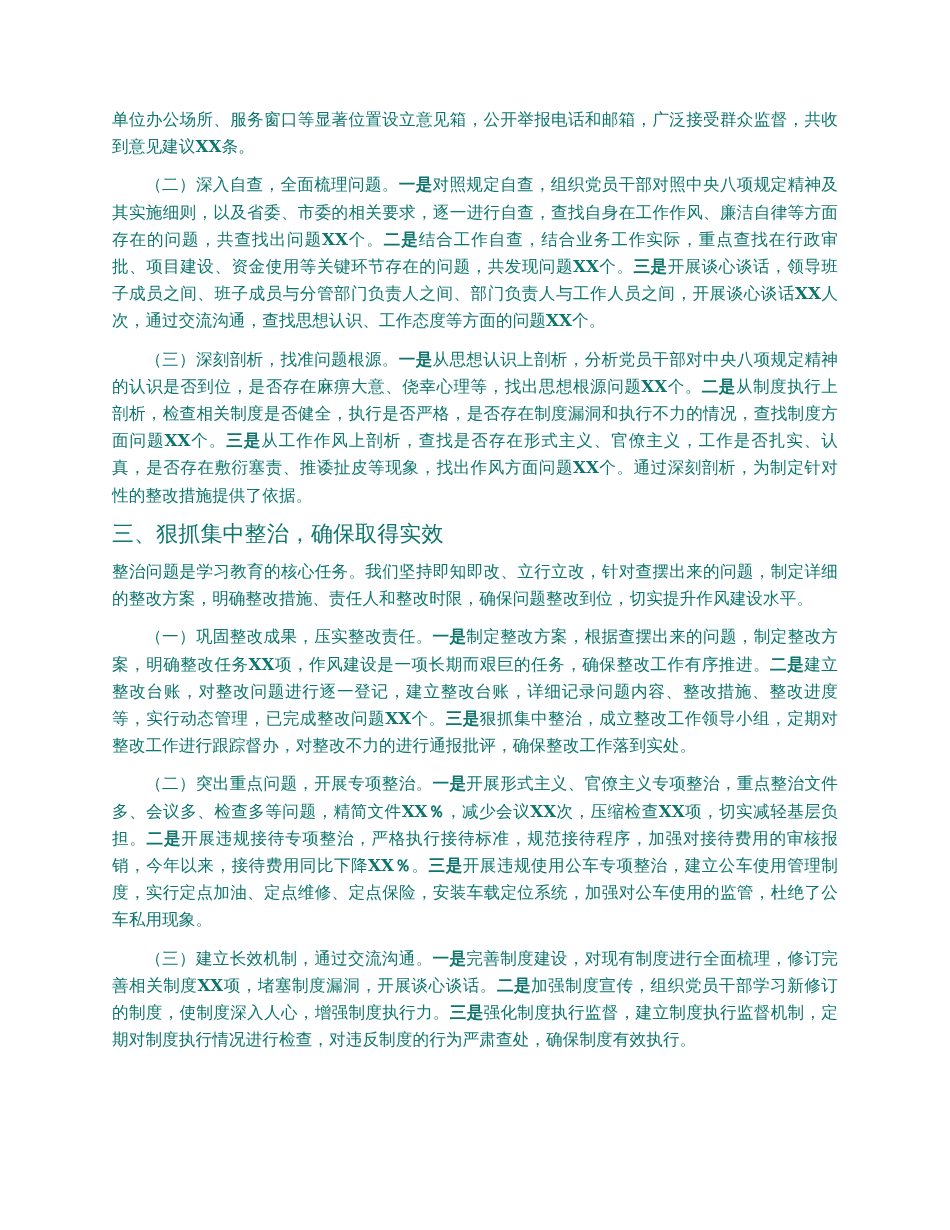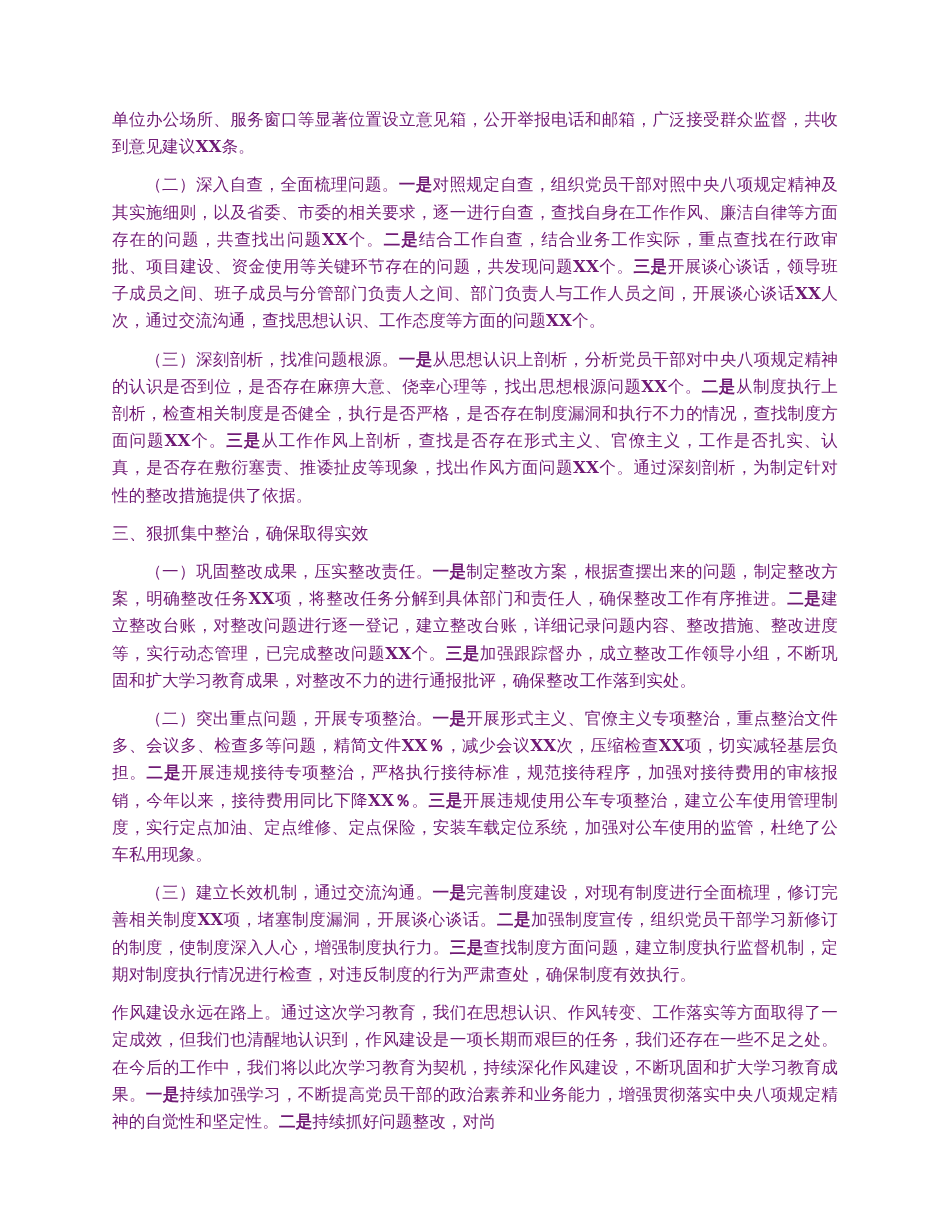--- a/index.html
+++ b/index.html
@@ -31,40 +31,40 @@
     font-size: 16.6px;
     line-height: 27.2px;
     text-align: justify;
     text-justify: inter-ideograph;
     text-indent: 2em;
     letter-spacing: 0.1px;
     word-break: break-all;
   }
   p.heading {
     margin: 0 0 11px 0;
-    font-size: 17px;
+    font-size: 22px;
     line-height: 27.2px;
     text-align: left;
     text-indent: 0;
     letter-spacing: 0.1px;
   }
   p.noindent {
     text-indent: 0;
   }
   b.em {
     font-weight: 700;
   }
 </style>
 </head>
 <body>
 
-<div class="page" style="background: rgb(255, 255, 255); color: #701a75;">
+<div class="page" style="background: rgb(255, 255, 255); color: #0f766e;">
   <div class="doc-body" id="doc-body">
       <p class="para noindent"><span>单位办公场所、服务窗口等显著位置设立意见箱，公开举报电话和邮箱，广泛接受群众监督，共收到意见建议</span><b class="em">XX</b><span>条。</span></p>
       <p class="para"><span>（二）深入自查，全面梳理问题。</span><b class="em">一是</b><span>对照规定自查，组织党员干部对照中央八项规定精神及其实施细则，以及省委、市委的相关要求，逐一进行自查，查找自身在工作作风、廉洁自律等方面存在的问题，共查找出问题</span><b class="em">XX</b><span>个。</span><b class="em">二是</b><span>结合工作自查，结合业务工作实际，重点查找在行政审批、项目建设、资金使用等关键环节存在的问题，共发现问题</span><b class="em">XX</b><span>个。</span><b class="em">三是</b><span>开展谈心谈话，领导班子成员之间、班子成员与分管部门负责人之间、部门负责人与工作人员之间，开展谈心谈话</span><b class="em">XX</b><span>人次，通过交流沟通，查找思想认识、工作态度等方面的问题</span><b class="em">XX</b><span>个。</span></p>
       <p class="para"><span>（三）深刻剖析，找准问题根源。</span><b class="em">一是</b><span>从思想认识上剖析，分析党员干部对中央八项规定精神的认识是否到位，是否存在麻痹大意、侥幸心理等，找出思想根源问题</span><b class="em">XX</b><span>个。</span><b class="em">二是</b><span>从制度执行上剖析，检查相关制度是否健全，执行是否严格，是否存在制度漏洞和执行不力的情况，查找制度方面问题</span><b class="em">XX</b><span>个。</span><b class="em">三是</b><span>从工作作风上剖析，查找是否存在形式主义、官僚主义，工作是否扎实、认真，是否存在敷衍塞责、推诿扯皮等现象，找出作风方面问题</span><b class="em">XX</b><span>个。通过深刻剖析，为制定针对性的整改措施提供了依据。</span></p>
       <p class="para heading noindent"><span>三、狠抓集中整治，确保取得实效</span></p>
-      <p class="para"><span>（一）巩固整改成果，压实整改责任。</span><b class="em">一是</b><span>制定整改方案，根据查摆出来的问题，制定整改方案，明确整改任务</span><b class="em">XX</b><span>项，将整改任务分解到具体部门和责任人，确保整改工作有序推进。</span><b class="em">二是</b><span>建立整改台账，对整改问题进行逐一登记，建立整改台账，详细记录问题内容、整改措施、整改进度等，实行动态管理，已完成整改问题</span><b class="em">XX</b><span>个。</span><b class="em">三是</b><span>加强跟踪督办，成立整改工作领导小组，不断巩固和扩大学习教育成果，对整改不力的进行通报批评，确保整改工作落到实处。</span></p>
+      <p class="para noindent"><span>整治问题是学习教育的核心任务。我们坚持即知即改、立行立改，针对查摆出来的问题，制定详细的整改方案，明确整改措施、责任人和整改时限，确保问题整改到位，切实提升作风建设水平。</span></p>
+      <p class="para"><span>（一）巩固整改成果，压实整改责任。</span><b class="em">一是</b><span>制定整改方案，根据查摆出来的问题，制定整改方案，明确整改任务</span><b class="em">XX</b><span>项，作风建设是一项长期而艰巨的任务，确保整改工作有序推进。</span><b class="em">二是</b><span>建立整改台账，对整改问题进行逐一登记，建立整改台账，详细记录问题内容、整改措施、整改进度等，实行动态管理，已完成整改问题</span><b class="em">XX</b><span>个。</span><b class="em">三是</b><span>狠抓集中整治，成立整改工作领导小组，定期对整改工作进行跟踪督办，对整改不力的进行通报批评，确保整改工作落到实处。</span></p>
       <p class="para"><span>（二）突出重点问题，开展专项整治。</span><b class="em">一是</b><span>开展形式主义、官僚主义专项整治，重点整治文件多、会议多、检查多等问题，精简文件</span><b class="em">XX％</b><span>，减少会议</span><b class="em">XX</b><span>次，压缩检查</span><b class="em">XX</b><span>项，切实减轻基层负担。</span><b class="em">二是</b><span>开展违规接待专项整治，严格执行接待标准，规范接待程序，加强对接待费用的审核报销，今年以来，接待费用同比下降</span><b class="em">XX％</b><span>。</span><b class="em">三是</b><span>开展违规使用公车专项整治，建立公车使用管理制度，实行定点加油、定点维修、定点保险，安装车载定位系统，加强对公车使用的监管，杜绝了公车私用现象。</span></p>
-      <p class="para"><span>（三）建立长效机制，通过交流沟通。</span><b class="em">一是</b><span>完善制度建设，对现有制度进行全面梳理，修订完善相关制度</span><b class="em">XX</b><span>项，堵塞制度漏洞，开展谈心谈话。</span><b class="em">二是</b><span>加强制度宣传，组织党员干部学习新修订的制度，使制度深入人心，增强制度执行力。</span><b class="em">三是</b><span>查找制度方面问题，建立制度执行监督机制，定期对制度执行情况进行检查，对违反制度的行为严肃查处，确保制度有效执行。</span></p>
-      <p class="para noindent"><span>作风建设永远在路上。通过这次学习教育，我们在思想认识、作风转变、工作落实等方面取得了一定成效，但我们也清醒地认识到，作风建设是一项长期而艰巨的任务，我们还存在一些不足之处。在今后的工作中，我们将以此次学习教育为契机，持续深化作风建设，不断巩固和扩大学习教育成果。</span><b class="em">一是</b><span>持续加强学习，不断提高党员干部的政治素养和业务能力，增强贯彻落实中央八项规定精神的自觉性和坚定性。</span><b class="em">二是</b><span>持续抓好问题整改，对尚</span></p>
+      <p class="para"><span>（三）建立长效机制，通过交流沟通。</span><b class="em">一是</b><span>完善制度建设，对现有制度进行全面梳理，修订完善相关制度</span><b class="em">XX</b><span>项，堵塞制度漏洞，开展谈心谈话。</span><b class="em">二是</b><span>加强制度宣传，组织党员干部学习新修订的制度，使制度深入人心，增强制度执行力。</span><b class="em">三是</b><span>强化制度执行监督，建立制度执行监督机制，定期对制度执行情况进行检查，对违反制度的行为严肃查处，确保制度有效执行。</span></p>
     </div>
 </div>
 
 </body></html>

